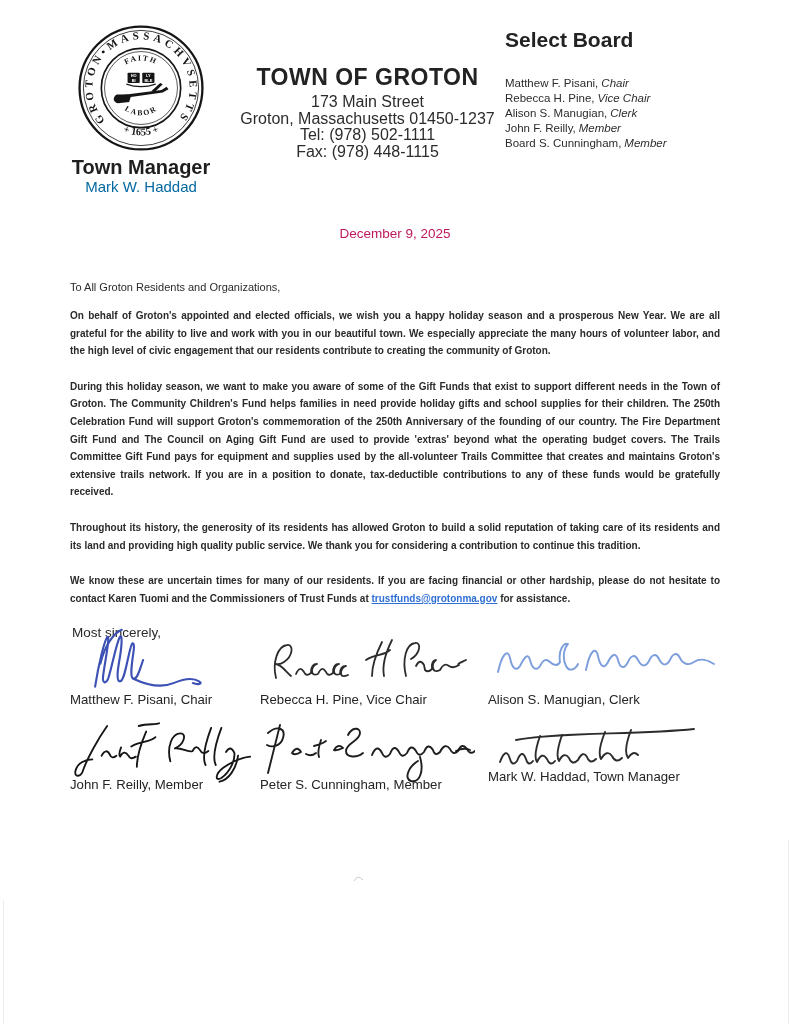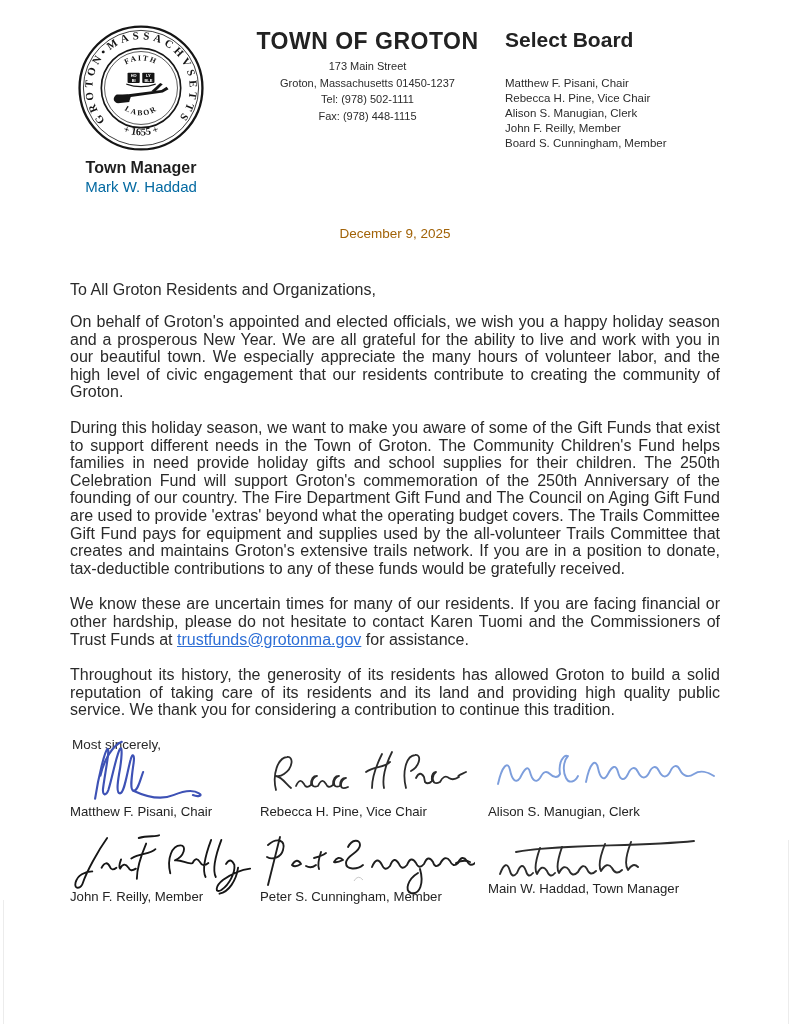--- a/index.html
+++ b/index.html
@@ -5,36 +5,36 @@
   html,body { margin:0; padding:0; background:#9a9a9a; }
   .page {
     position:relative; width:791px; height:1024px; margin:0 auto;
     background:#ffffff; overflow:hidden;
     font-family:"Liberation Sans", sans-serif; color:#262626;
   }
   
   .letterhead { display:flex; padding:20px 48px 0 52px; }
   .lh-left  { width:178px; text-align:center; }
   .seal     { display:block; margin:4px auto 6px auto; }
-  .office-title { font-size:16px; font-weight:bold; line-height:19px; color:#1e1e1e; }
+  .office-title { font-size:20px; font-weight:bold; line-height:19px; color:#1e1e1e; }
   .office-name  { font-size:15px; line-height:19px; color:#0369a1; }
   .lh-center { flex:1; text-align:center; padding-top:8px; }
-  .org-name  { font-size:23px; font-weight:bold; letter-spacing:.5px; color:#222; margin-bottom:3px; }
-  .addr      { font-size:11px; line-height:16.5px; color:#2c2c2c; }
+  .org-name  { font-size:23px; font-weight:bold; letter-spacing:.5px; color:#222; margin-bottom:3px;margin-top:36px; }
+  .addr      { font-size:16px; line-height:16.5px; color:#2c2c2c; }
   .lh-right  { width:238px; text-align:left; padding-top:8px; }
   .board-heading { font-size:21px; font-weight:bold; color:#222; margin-bottom:24px; }
   .board-line { font-size:11.5px; line-height:15px; color:#2c2c2c; }
-  .b-role { margin-left:3px; }
+  .b-role { font-style:italic; margin-left:3px; }
   
   .body { padding:0 71px 0 70px; }
-  .date { text-align:center; font-size:13.5px; margin:30px 0 40px 0; color:#a16207; }
-  .salutation { font-size:16px; margin-bottom:14px; color:#2a2a2a; }
+  .date { text-align:center; font-size:13.5px; margin:30px 0 40px 0; color:#be185d; }
+  .salutation { font-size:11px; margin-bottom:14px; color:#2a2a2a; }
   .body p {
-    font-size:16px; line-height:17.6px; text-align:justify;
-    margin:0 0 18px 0; color:#2a2a2a;
+    font-size:10px; line-height:17.6px; text-align:justify;
+    margin:0 0 18px 0; color:#2a2a2a;font-weight:bold;
   }
   .link { color:#2e6fd6; text-decoration:underline; cursor:pointer; }
   .closing { font-size:13.5px; margin:4px 0 0 2px; color:#2a2a2a; }
   
   .sig-grid {
     display:grid; grid-template-columns:190px 228px 1fr;
     margin-top:-12px;
   }
   .sig-cell { position:relative; }
   .sig-svg  { display:block; }
@@ -128,22 +128,22 @@
       </div>
     </div>
   </header>
 
   <main class="body">
     <div class="date">December 9, 2025</div>
     <div class="salutation">To All Groton Residents and Organizations,</div>
 
     <p>On behalf of Groton's appointed and elected officials, we wish you a happy holiday season and a prosperous New Year.  We are all grateful for the ability to live and work with you in our beautiful town. We especially appreciate the many hours of volunteer labor, and the high level of civic engagement that our residents contribute to creating the community of Groton.</p>
     <p>During this holiday season, we want to make you aware of some of the Gift Funds that exist to support different needs in the Town of Groton. The Community Children's Fund helps families in need provide holiday gifts and school supplies for their children. The 250th Celebration Fund will support Groton's commemoration of the 250th Anniversary of the founding of our country. The Fire Department Gift Fund and The Council on Aging Gift Fund are used to provide  'extras' beyond what the operating budget covers. The Trails Committee Gift Fund pays for equipment and supplies used by the all-volunteer Trails Committee that creates and maintains Groton's extensive trails network. If you are in a position to donate, tax-deductible contributions to any of these funds would be gratefully received.</p>
+    <p>Throughout its history, the generosity of its residents has allowed Groton to build a solid reputation of taking care of its residents and its land and providing high quality public service. We thank you for considering a contribution to continue this tradition.</p>
     <p><span>We know these are uncertain times for many of our residents. If you are facing financial or other hardship, please do not hesitate to contact Karen Tuomi and the Commissioners of Trust Funds at </span><a class="link">trustfunds@grotonma.gov</a><span> for assistance.</span></p>
-    <p>Throughout its history, the generosity of its residents has allowed Groton to build a solid reputation of taking care of its residents and its land and providing high quality public service. We thank you for considering a contribution to continue this tradition.</p>
 
     <div class="closing">Most sincerely,</div>
 
     <div class="sig-grid">
       <div class="sig-cell">
         <svg class="sig-svg" width="180" height="64" viewBox="0 0 190 72">
           <g fill="none" stroke-width="2.4" stroke-linecap="round" stroke-linejoin="round" stroke="#3d51b5">
             <path d="M22 66 C26 40 33 12 36 10 C39 9 33 38 31 54 C30 62 34 64 37 56 C41 44 46 16 50 10 C53 6 52 22 49 38 C47 50 46 60 50 60 C55 60 58 36 62 22 C64 14 67 16 65 28 C63 42 61 56 65 57 C70 58 73 44 76 36"></path>
             <path d="M28 40 C32 22 42 6 52 2"></path>
             <path d="M65 57 C80 64 96 68 110 62 C122 57 133 56 139 60 C144 63 137 64 132 62"></path>
@@ -196,21 +196,21 @@
         </svg>
         <div class="sig-label">Peter S. Cunningham, Member</div>
       </div>
       <div class="sig-cell row2">
         <svg class="sig-svg" width="215" height="62" viewBox="0 0 215 56">
           <g fill="none" stroke-width="1.9" stroke-linecap="round" stroke-linejoin="round" stroke="#2c2c2c">
             <path d="M12 42 q6 -16 10 -3 q2 8 7 2 q5 -13 9 -2 q2 8 7 2 m7 -25 q-7 20 -3 26 q5 -11 10 -3 q3 8 8 2 m7 -26 q-7 20 -3 26 q5 -10 10 -3 q3 8 9 2 q5 -10 9 -3 q3 8 9 2 m9 -27 q-8 20 -4 27 q6 -10 11 -3 q4 8 10 2 m9 -28 q-8 21 -3 28 q5 -8 10 -3"></path>
             <path d="M28 20 C70 12 150 15 206 9"></path>
           </g>
         </svg>
-        <div class="sig-label">Main W. Haddad, Town Manager</div>
+        <div class="sig-label">Mark W. Haddad, Town Manager</div>
       </div>
     </div>
   </main>
 
   <svg class="artifact" width="14" height="10" viewBox="0 0 14 10">
     <path d="M2 8 Q6 1 11 7" fill="none" stroke="#c9c9c9" stroke-width="1"></path>
   </svg>
   <div class="edge-line edge-right"></div>
   <div class="edge-line edge-left"></div>
 </div>

